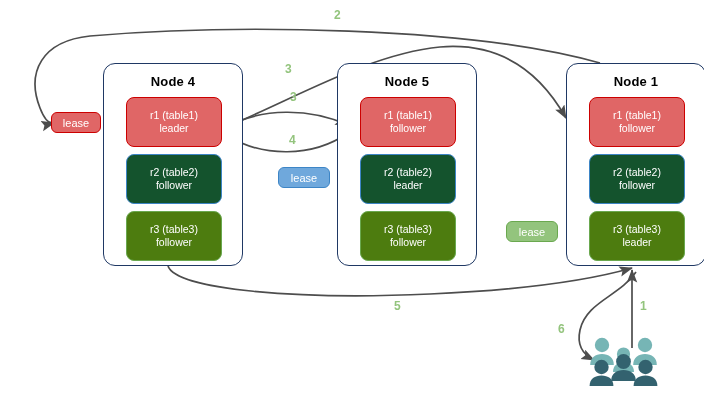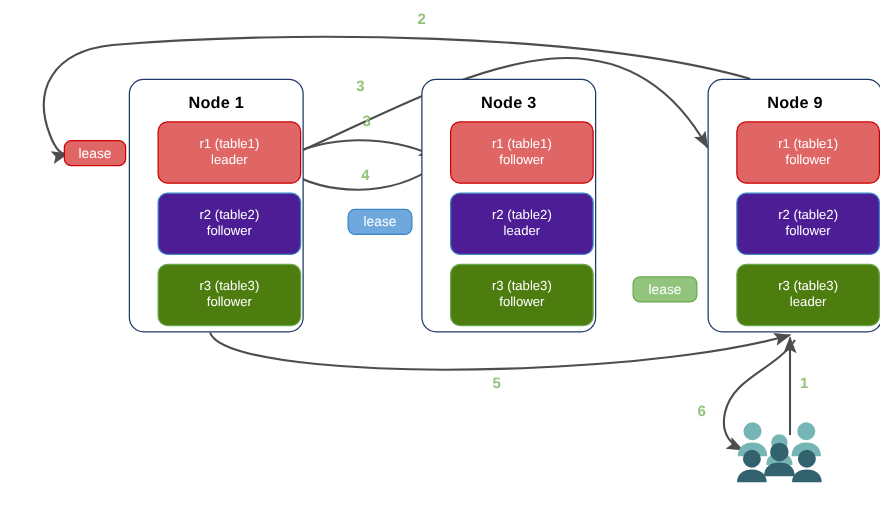--- a/index.html
+++ b/index.html
@@ -6,26 +6,26 @@
   body{width:704px;height:405px;position:relative;overflow:hidden;
        font-family:"Liberation Sans","DejaVu Sans",sans-serif;}
   #canvas{position:absolute;left:0;top:0;width:704px;height:405px;}
   .svg-layer{position:absolute;left:0;top:0;width:704px;height:405px;pointer-events:none;}
 
   .node-box{position:absolute;border:1.6px solid #1f3864;border-radius:12px;
             background:#ffffff;box-sizing:border-box;}
   .node-title{position:absolute;width:100%;text-align:center;top:10px;
               font-size:13px;font-weight:bold;color:#000000;letter-spacing:.2px;}
 
-  .replica{position:absolute;left:22px;width:115px;height:50px;border-radius:8px;
+  .replica{position:absolute;left:22px;width:96px;height:50px;border-radius:8px;
            box-sizing:border-box;display:flex;flex-direction:column;
            align-items:center;justify-content:center;color:#ffffff;
            font-size:10.5px;line-height:13px;text-align:center;}
   .rep-red{background:#e06666;border:1.6px solid #cc0000;}
-  .rep-blue{background:#4c1d95;border:1.6px solid #3d85c6;}
+  .rep-blue{background:#14532d;border:1.6px solid #3d85c6;}
   .rep-green{background:#4d7c0f;border:1.6px solid #6aa84f;}
 
   .lease{position:absolute;border-radius:6px;box-sizing:border-box;
          display:flex;align-items:center;justify-content:center;
          color:#ffffff;font-size:11px;height:21px;text-align:center;}
   .lease-red{background:#e06666;border:1.6px solid #cc0000;}
   .lease-blue{background:#6fa8dc;border:1.6px solid #3d85c6;}
   .lease-green{background:#93c47d;border:1.6px solid #6aa84f;}
 
   .step-label{position:absolute;color:#93c47d;font-size:12px;font-weight:bold;}
@@ -56,53 +56,53 @@
     <path d="M 168 266 C 176 290, 300 300, 430 294
              C 520 290, 590 280, 632 268" fill="none" stroke="#4d4d4d" stroke-width="1.7" marker-end="url(#ah)"></path>
 
     <path d="M 632 348 L 632 270" fill="none" stroke="#4d4d4d" stroke-width="1.7" marker-end="url(#ah)"></path>
 
     <path d="M 636 272 C 620 296, 586 302, 580 330
              C 576 348, 586 356, 594 360" fill="none" stroke="#4d4d4d" stroke-width="1.7" marker-end="url(#ah)"></path>
   </svg>
 
   <div class="node-box" style="left:103px;top:63px;width:140px;height:203px;">
-    <div class="node-title">Node 1</div>
+    <div class="node-title">Node 4</div>
     <div class="replica rep-red" style="top:33px;">
       <span>r1 (table1)</span>
       <span>leader</span>
     </div>
     <div class="replica rep-blue" style="top:90px;">
       <span>r2 (table2)</span>
       <span>follower</span>
     </div>
     <div class="replica rep-green" style="top:147px;">
       <span>r3 (table3)</span>
       <span>follower</span>
     </div>
   </div>
 
   <div class="node-box" style="left:337px;top:63px;width:140px;height:203px;">
-    <div class="node-title">Node 3</div>
+    <div class="node-title">Node 5</div>
     <div class="replica rep-red" style="top:33px;">
       <span>r1 (table1)</span>
       <span>follower</span>
     </div>
     <div class="replica rep-blue" style="top:90px;">
       <span>r2 (table2)</span>
       <span>leader</span>
     </div>
     <div class="replica rep-green" style="top:147px;">
       <span>r3 (table3)</span>
       <span>follower</span>
     </div>
   </div>
 
   <div class="node-box" style="left:566px;top:63px;width:140px;height:203px;">
-    <div class="node-title">Node 9</div>
+    <div class="node-title">Node 1</div>
     <div class="replica rep-red" style="top:33px;">
       <span>r1 (table1)</span>
       <span>follower</span>
     </div>
     <div class="replica rep-blue" style="top:90px;">
       <span>r2 (table2)</span>
       <span>follower</span>
     </div>
     <div class="replica rep-green" style="top:147px;">
       <span>r3 (table3)</span>

